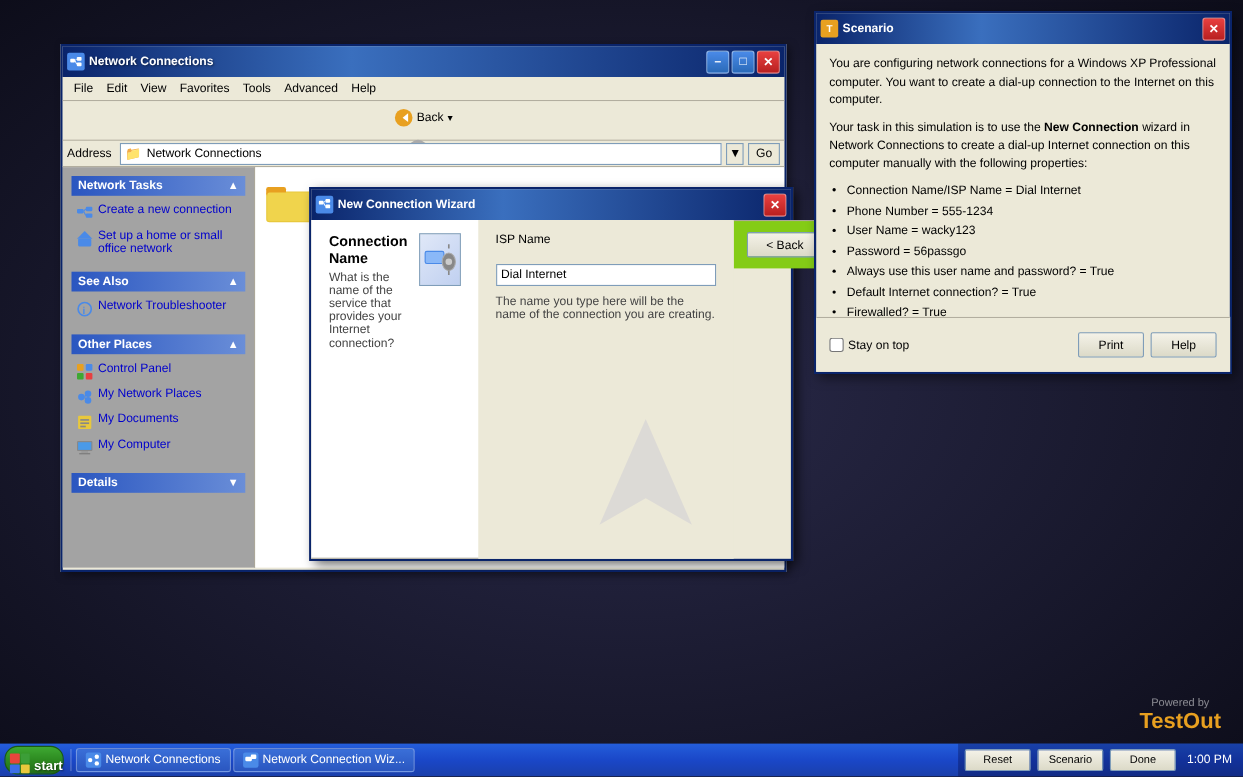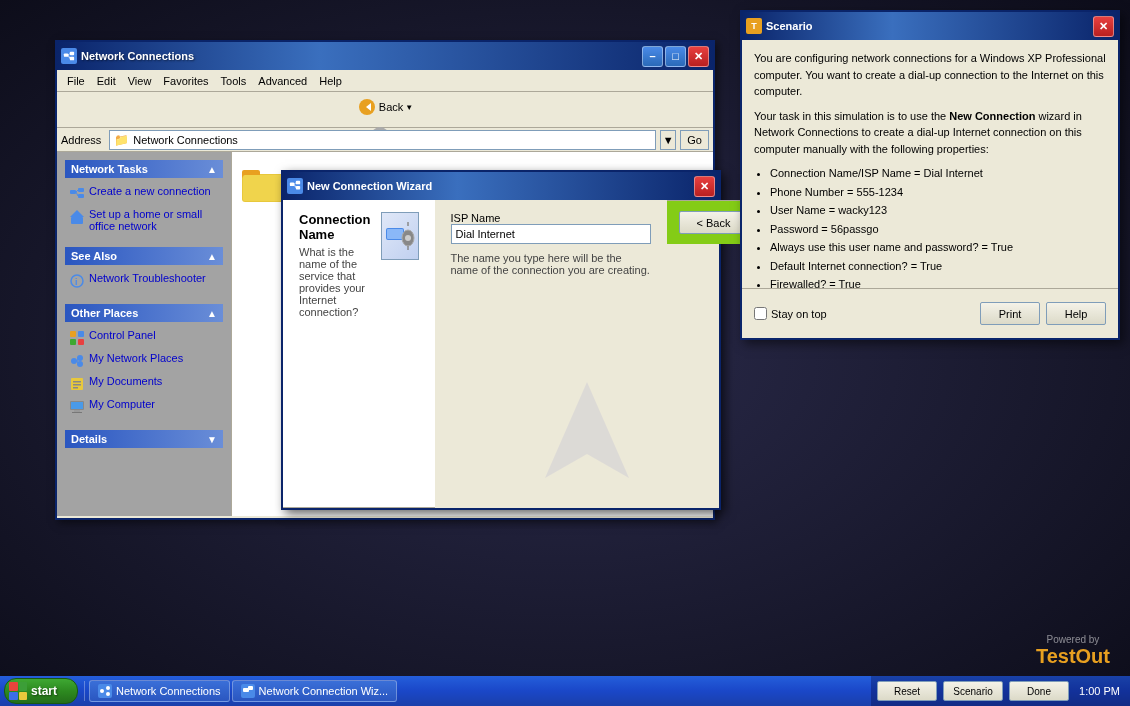--- a/index.html
+++ b/index.html
@@ -41,24 +41,24 @@
       left: 0;
       width: 1130px;
       height: 30px;
       background: linear-gradient(to bottom, #245edb 0%, #1a47c8 50%, #1a3faa 100%);
       display: flex;
       align-items: center;
       z-index: 100;
     }
     .start-button {
       display: flex;
-      align-items: center;
+      align-items: flex-end;
       background: linear-gradient(to bottom, #3ea832 0%, #2d8a20 50%, #246e1a 100%);
       height: 26px;
-      padding: 0 20px 0 4px;
+      padding: 0 0 0 4px;
       margin: 2px 4px;
       border-radius: 12px;
       border: 1px solid #1a5a10;
       cursor: pointer;
       gap: 4px;
     }
     .start-button .win-icon {
       width: 18px;
       height: 18px;
       display: grid;
@@ -404,21 +404,21 @@
       justify-content: center;
     }
 
     .wizard-body {
       flex: 1;
       padding: 12px 16px;
       background: #ece9d8;
       position: relative;
     }
     .wizard-body p { font-size: 11px; margin-bottom: 8px; }
-    .wizard-label { font-size: 11px; margin-bottom: 0; display: block; }
+    .wizard-label { font-size: 11px; margin-bottom: 16px; display: block; }
     .wizard-input {
       width: 200px;
       height: 20px;
       border: 1px solid #7f9db9;
       padding: 0 4px;
       font-size: 11px;
       font-family: Tahoma, Arial, sans-serif;
       background: white;
     }
     .wizard-hint { font-size: 11px; color: #444; margin-top: 8px; }

